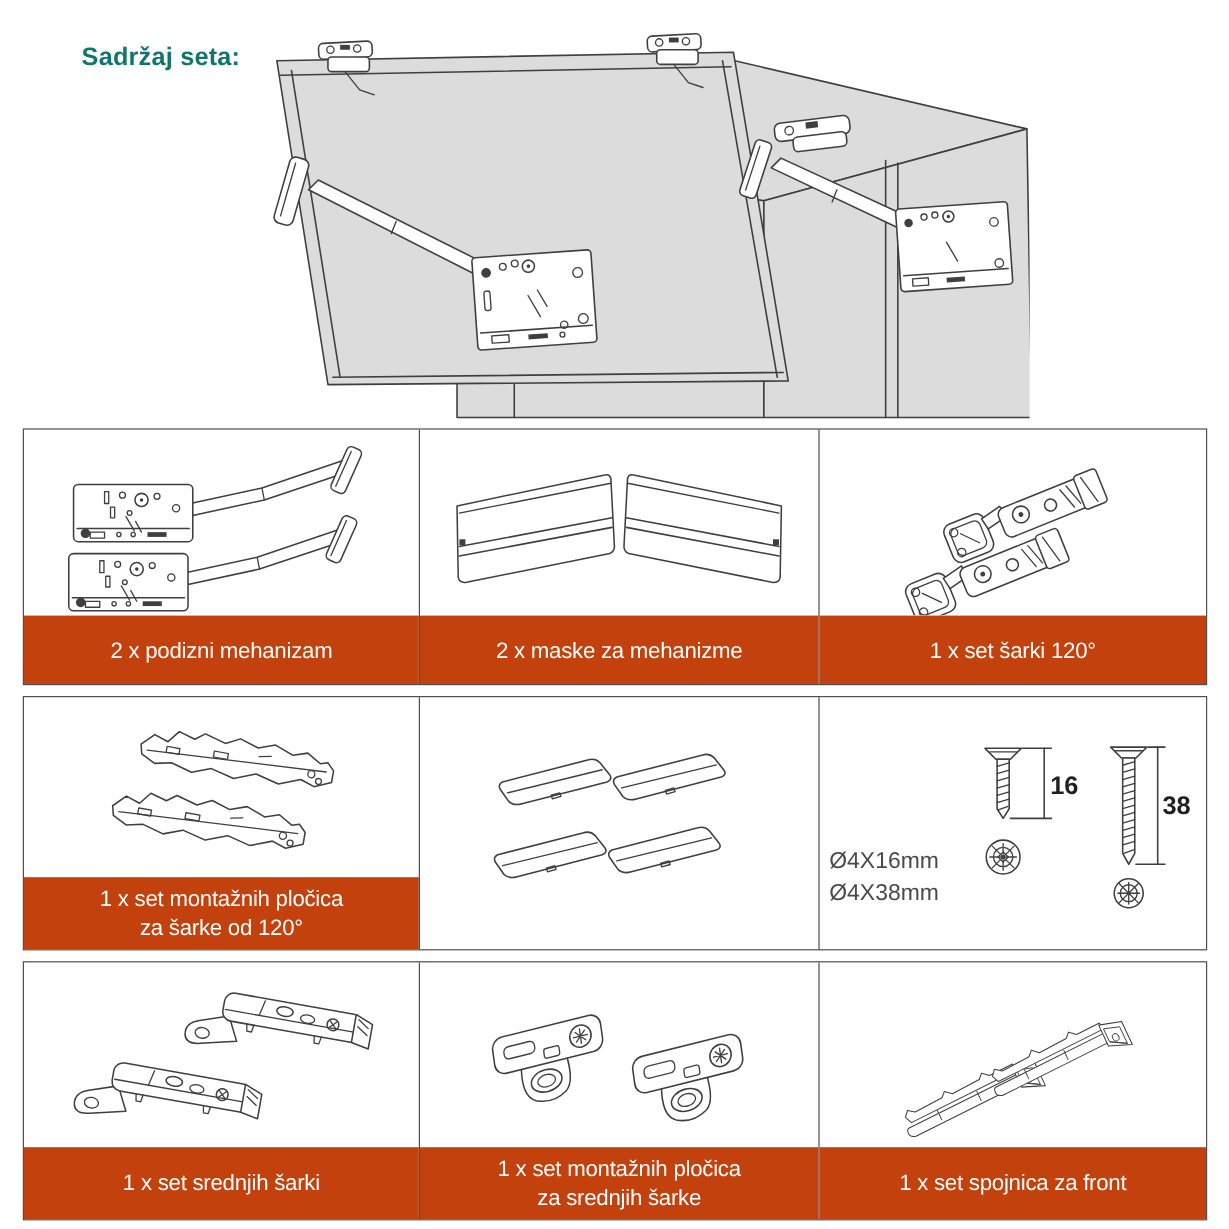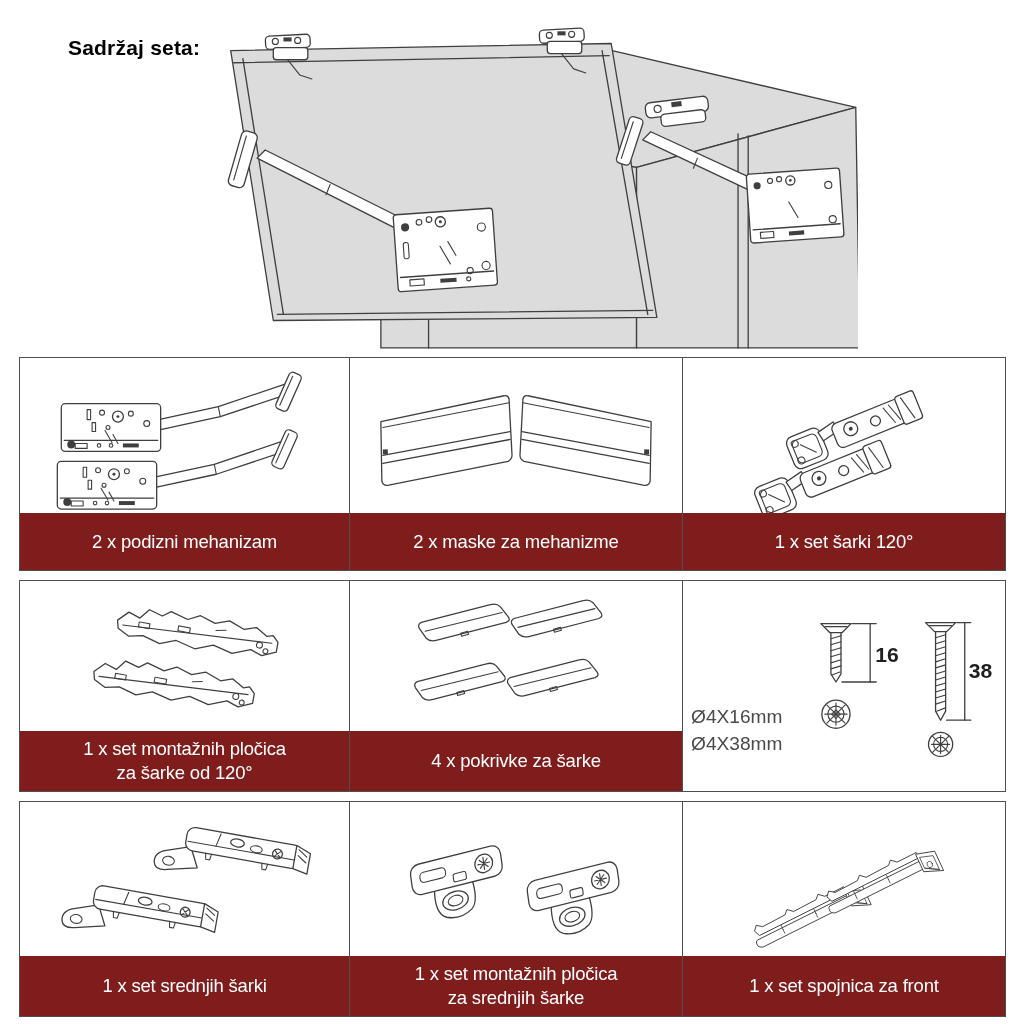--- a/index.html
+++ b/index.html
@@ -2,21 +2,21 @@
 <html><head>
 <meta charset="utf-8">
 <style>
   html,body{margin:0;padding:0;}
   body{
     width:1024px;height:1024px;position:relative;background:#ffffff;
     font-family:"Liberation Sans", sans-serif;overflow:hidden;
   }
   .title{
     position:absolute;left:68px;top:36px;font-size:21px;font-weight:600;
-    color:#000000;letter-spacing:0.2px;
+    color:#0f766e;letter-spacing:0.2px;
   }
   .diagram{position:absolute;left:198px;top:10px;width:660px;height:345px;}
   
   .s  {fill:none;stroke:#3f3f3f;stroke-width:1.3;stroke-linecap:round;stroke-linejoin:round}
   .s2 {fill:none;stroke:#3f3f3f;stroke-width:1.1;stroke-linecap:round;stroke-linejoin:round}
   .sw {fill:#ffffff;stroke:#3f3f3f;stroke-width:1.3;stroke-linejoin:round}
   .sf {fill:#3f3f3f;stroke:none}
   .sg {fill:#dcdcdc;stroke:#3f3f3f;stroke-width:1.3;stroke-linejoin:round}
   .grid-row{
     position:absolute;left:19px;width:987px;border:1.5px solid #4f4f4f;
@@ -25,21 +25,21 @@
   .row1{top:357px;height:214px}
   .row2{top:580px;height:212px}
   .row3{top:801px;height:216px}
   .cell{display:flex;flex-direction:column;box-sizing:border-box;min-width:0;}
   .c1{width:329px}
   .c2{width:334px;border-left:1.5px solid #4f4f4f;border-right:1.5px solid #4f4f4f}
   .c3{flex:1}
   .art{flex:1;display:flex;justify-content:center;overflow:hidden}
   .art svg{width:100%;height:100%}
   .caption{
-    background:#7f1d1d;color:#ffffff;display:flex;flex-direction:column;
+    background:#c2410c;color:#ffffff;display:flex;flex-direction:column;
     align-items:center;justify-content:center;text-align:center;
     font-size:18.5px;letter-spacing:-0.2px;line-height:24px;
   }
   .row1 .caption{height:57px}
   .row2 .caption,.row3 .caption{height:60px}
   .caption span{display:block}
   .dim-text{font-family:"Liberation Sans",sans-serif;font-size:21px;font-weight:bold;fill:#1f1f1f}
   .dia-text{font-family:"Liberation Sans",sans-serif;font-size:19px;fill:#4a4a4a}
 </style>
 </head>
@@ -280,24 +280,20 @@
             <path class="s2" d="M8,29 L86,10"></path>
             <path class="s2" d="M44,31 l7,-2 l1,3 l-7,2 Z"></path>
           </g>
         </defs>
         <use href="#cap" transform="translate(64,22)"></use>
         <use href="#cap" transform="translate(158,18)"></use>
         <use href="#cap" transform="translate(60,82)"></use>
         <use href="#cap" transform="translate(154,78)"></use>
       </svg>
     </div>
-    <div class="caption">
-      <span>4 x pokrivke za šarke</span>
-      <span></span>
-    </div>
   </div>
 
   <div class="cell c3">
     <div class="art">
       <svg viewBox="0 0 320 152">
 
         <g transform="translate(152,14)">
           <path class="sw" d="M-15,0 L15,0 L6,9 L-6,9 Z"></path>
           <path class="s2" d="M-11,3 L11,3"></path>
           <path class="sw" d="M-5,9 L5,9 L5,50 L0,58 L-5,50 Z"></path>

